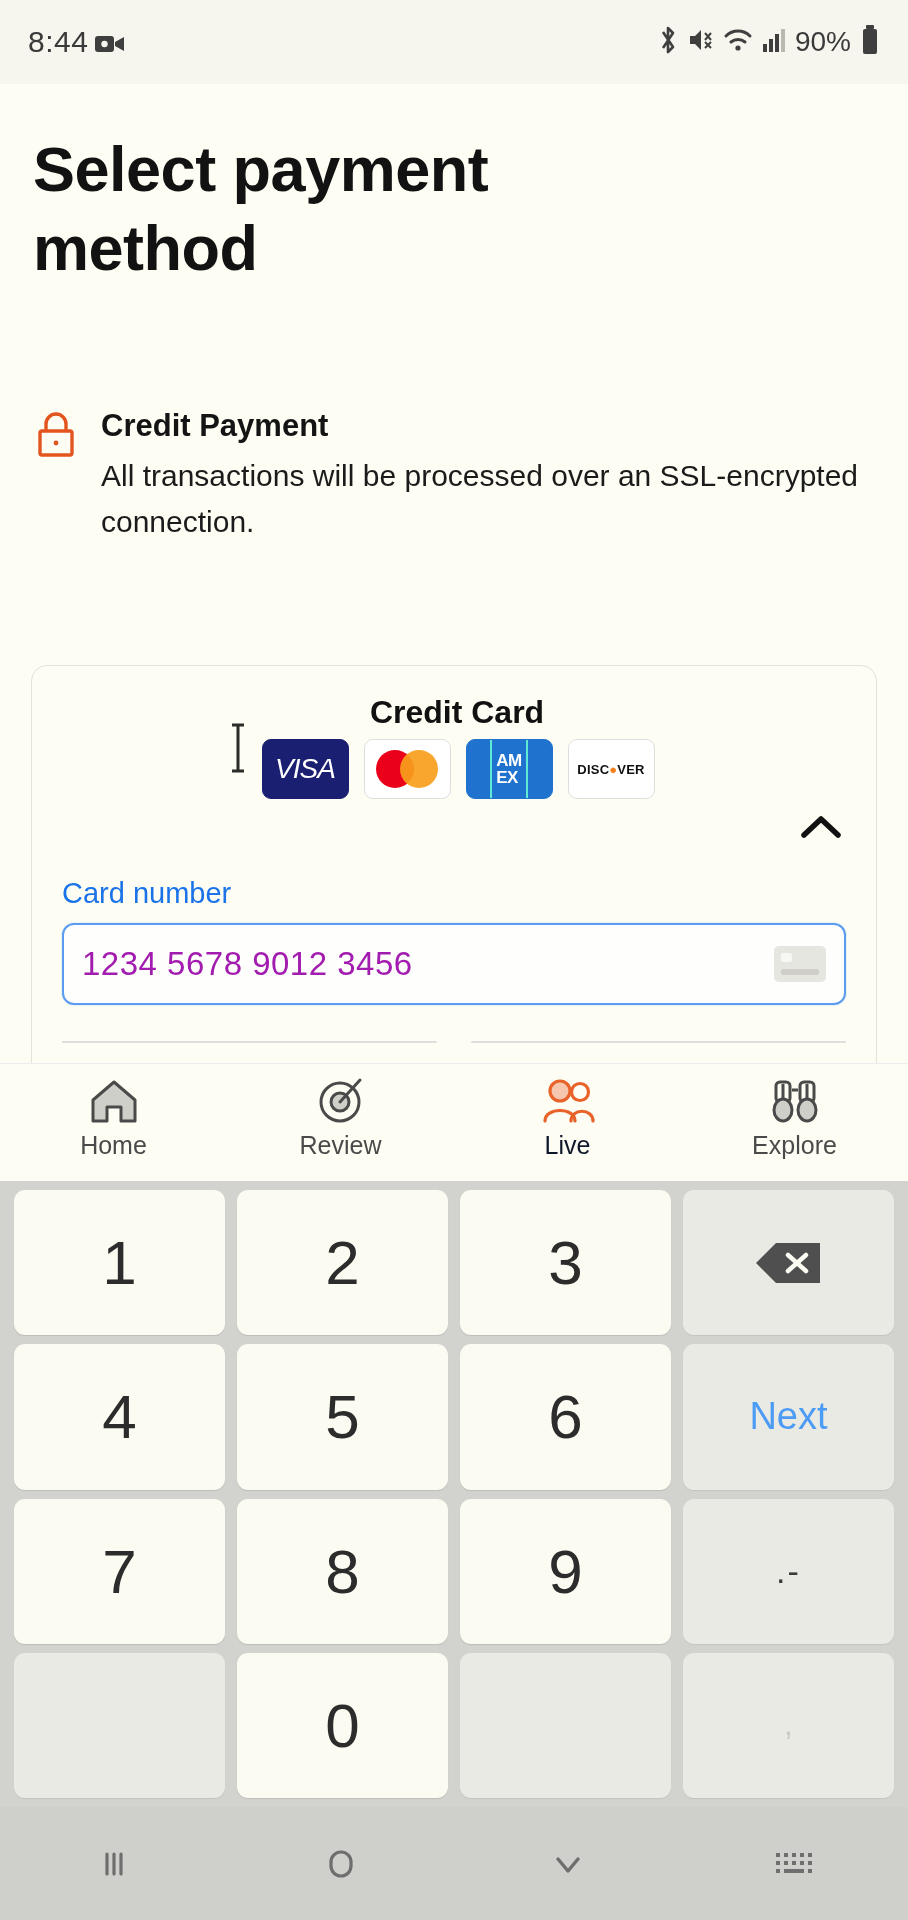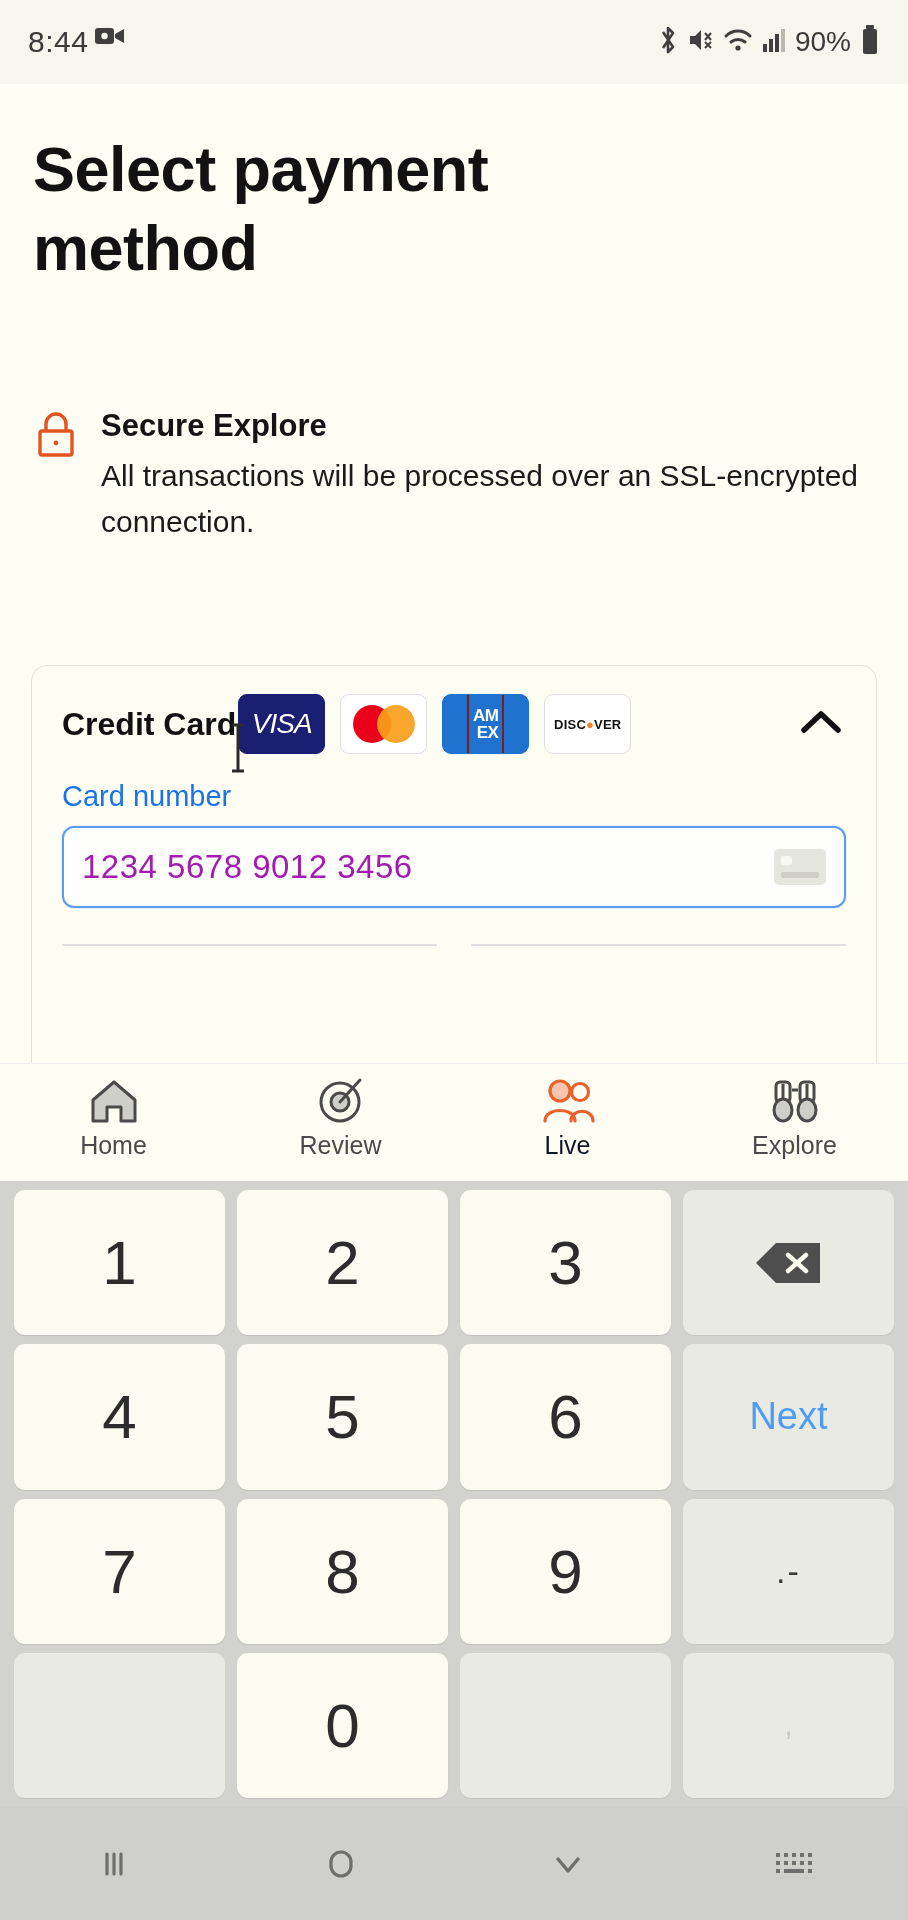--- a/index.html
+++ b/index.html
@@ -11,21 +11,21 @@
   }
   #screen{ position:relative; width:908px; height:1920px; background:#fdfdf3; }
 
   
   .statusbar{
     position:absolute; top:0; left:0; width:908px; height:84px;
     background:#f6f6ee;
     display:flex; align-items:center; padding:0 28px;
     color:#3c3c3c;
   }
-  .sb-left{ display:flex; align-items:flex-start; gap:7px; }
+  .sb-left{ display:flex; align-items:flex-end; gap:7px; }
   .sb-time{ font-size:30px; font-weight:400; letter-spacing:.5px; color:#3a3a3a; }
   .sb-right{ margin-left:auto; display:flex; align-items:center; gap:9px; }
   .sb-batt{ font-size:28px; color:#3a3a3a; }
   .icn{ display:inline-block; }
 
   
   .page-title{
     position:absolute; left:33px; top:130px; width:680px;
     font-size:63px; line-height:1.25; font-weight:700; color:#121212;
     letter-spacing:-0.5px;
@@ -38,42 +38,42 @@
   .secure-title{ font-size:31px; font-weight:700; color:#141414; line-height:1.35; }
   .secure-desc{ font-size:30px; font-weight:400; color:#1b1b1b; line-height:1.55; margin-top:6px; }
 
   
   .card-panel{
     position:absolute; left:31px; top:665px; width:846px; height:420px;
     border:1px solid #e2e2d8; border-radius:16px; background:#fdfdf3;
     overflow:hidden;
   }
   .cc-header{
-    display:flex; align-items:center; padding:28px 24px 0 30px; gap:0;
+    display:flex; align-items:center; padding:28px 24px 0 30px; gap:8px;flex-direction:column;
   }
   .cc-title{ font-size:32px; font-weight:700; color:#111; white-space:nowrap; }
   .brands{ display:flex; align-items:center; gap:15px; margin-left:2px; }
   .brand{
     width:87px; height:60px; border-radius:9px; background:#fff;
     border:1px solid #dedede; display:flex; align-items:center; justify-content:center;
     overflow:hidden;
   }
   .brand.visa{ background:#1a1f71; border-color:#1a1f71; }
   .brand.amex{ background:#1f72cd; border-color:#1f72cd; }
   .visa-txt{
     color:#fff; font-size:28px; font-weight:400; font-style:italic;
     font-family:"Liberation Sans", sans-serif; letter-spacing:-1px;
   }
   .mc-dots{ position:relative; width:62px; height:38px; }
   .mc-dots i{ position:absolute; top:0; width:38px; height:38px; border-radius:50%; }
   .mc-dots i.l{ left:0; background:#eb001b; }
   .mc-dots i.r{ right:0; background:#f79e1b; opacity:.92; }
   .amex-box{
-    border:2px solid #7f1d1d; padding:18px 4px; line-height:1;
-    display:flex; flex-direction:column; align-items:flex-end;
+    border:2px solid #5eead4; padding:18px 4px; line-height:1;
+    display:flex; flex-direction:column; align-items:flex-start;
   }
   .amex-box span{ color:#fff; font-size:17px; font-weight:700; letter-spacing:-.5px; }
   .disc-txt{ font-size:13px; font-weight:700; color:#111; letter-spacing:.2px; white-space:nowrap; }
   .disc-txt em{ font-style:normal; color:#f48120; }
   .chev-up{ margin-left:auto; padding-right:4px; }
 
   
   .field-cardnumber{ padding:26px 30px 0 30px; }
   .label-blue{ font-size:29px; color:#1a73e8; font-weight:400; }
   .input-box{
@@ -196,21 +196,21 @@
 
   <div class="secure-block">
     <div class="lock-wrap">
       <svg width="46" height="52" viewBox="0 0 46 52">
         <path d="M13 22 L13 15 A10 10 0 0 1 33 15 L33 22" stroke="#e2551f" stroke-width="3.4" fill="none"></path>
         <rect x="7" y="22" width="32" height="24" rx="2" stroke="#e2551f" stroke-width="3.4" fill="none"></rect>
         <circle cx="23" cy="34" r="2.4" fill="#e2551f"></circle>
       </svg>
     </div>
     <div class="secure-text">
-      <div class="secure-title">Secure Explore</div>
+      <div class="secure-title">Credit Payment</div>
       <div class="secure-desc">All transactions will be processed over an SSL-encrypted connection.</div>
     </div>
   </div>
 
   <div class="card-panel">
 
     <div class="cc-header">
       <span class="cc-title">Credit Card</span>
 
       <div class="brands">

